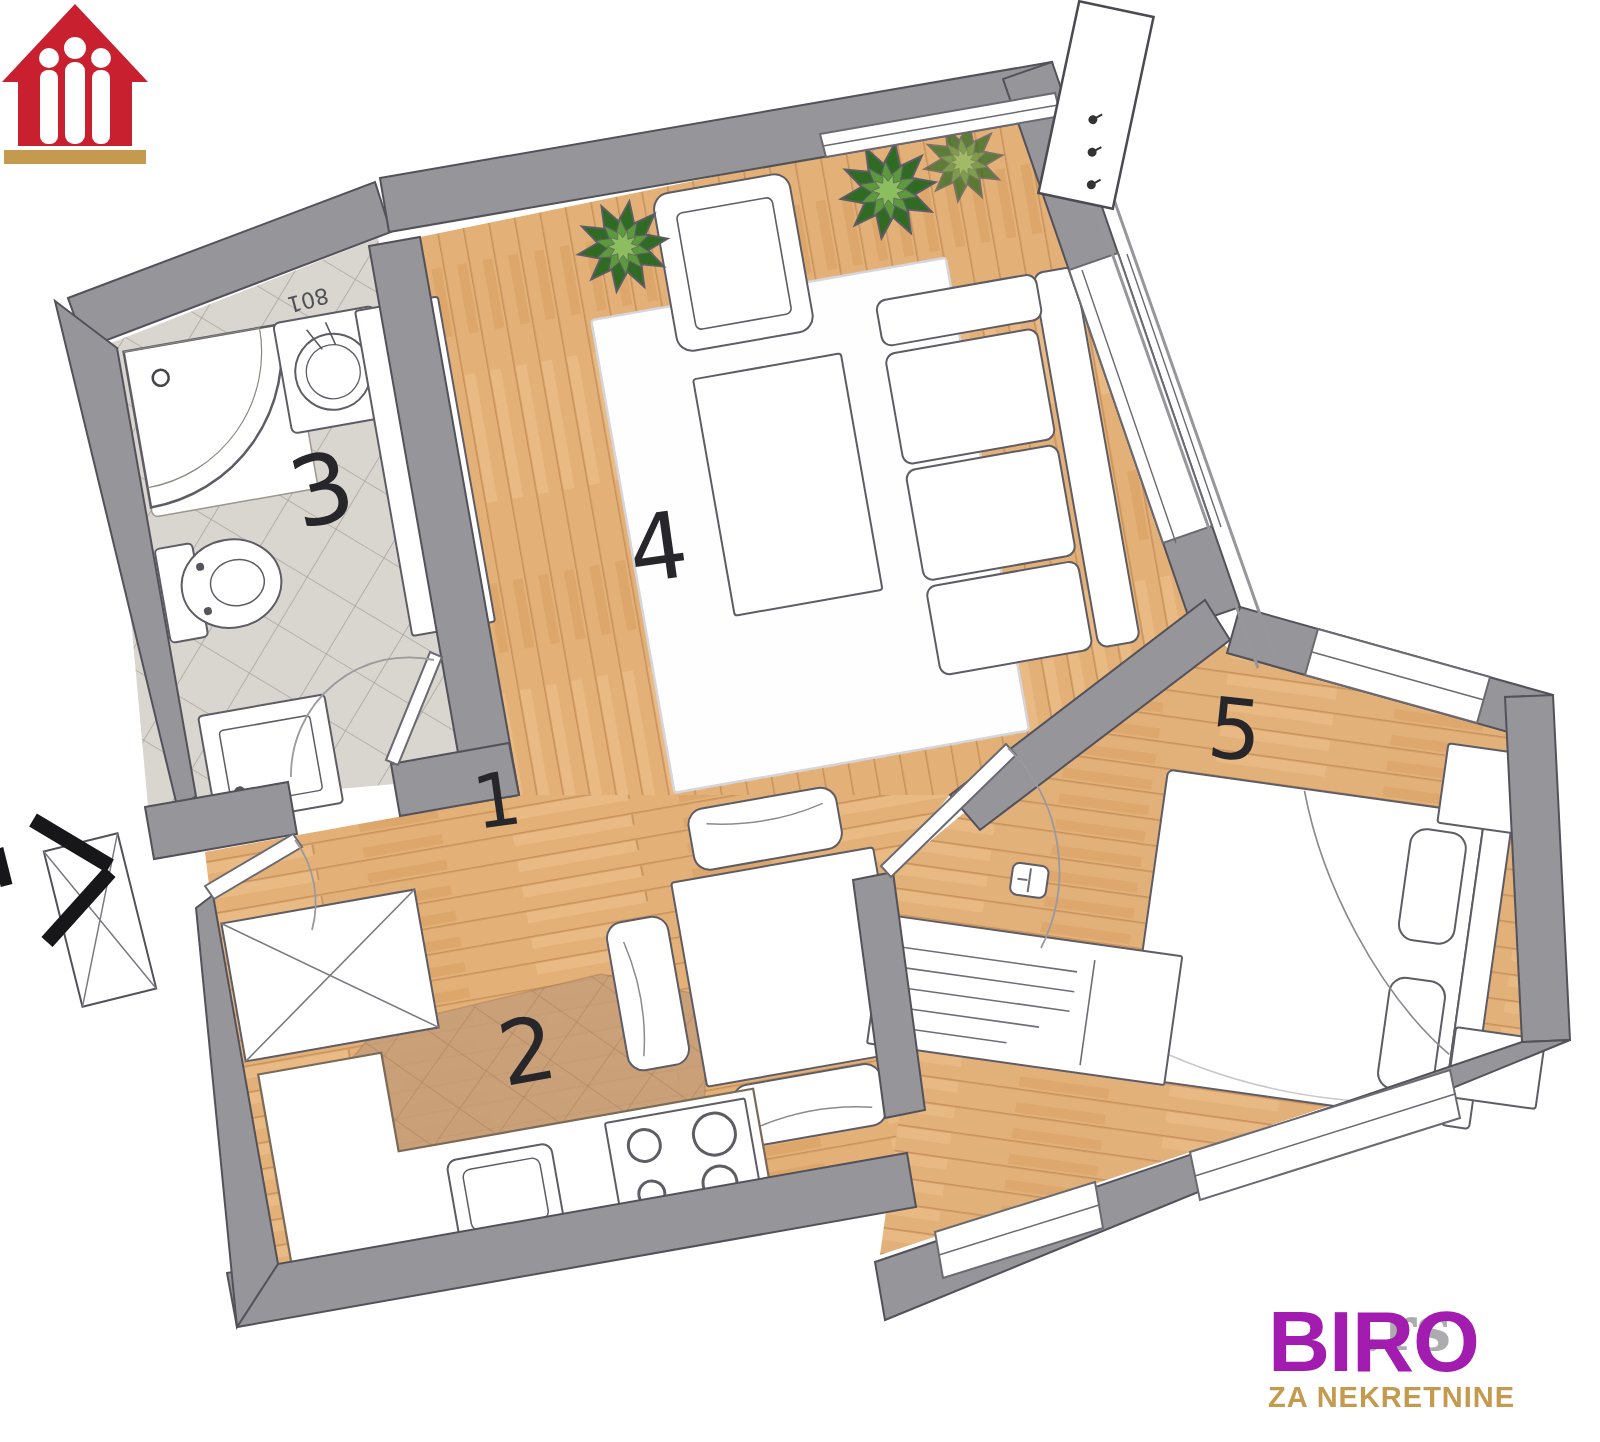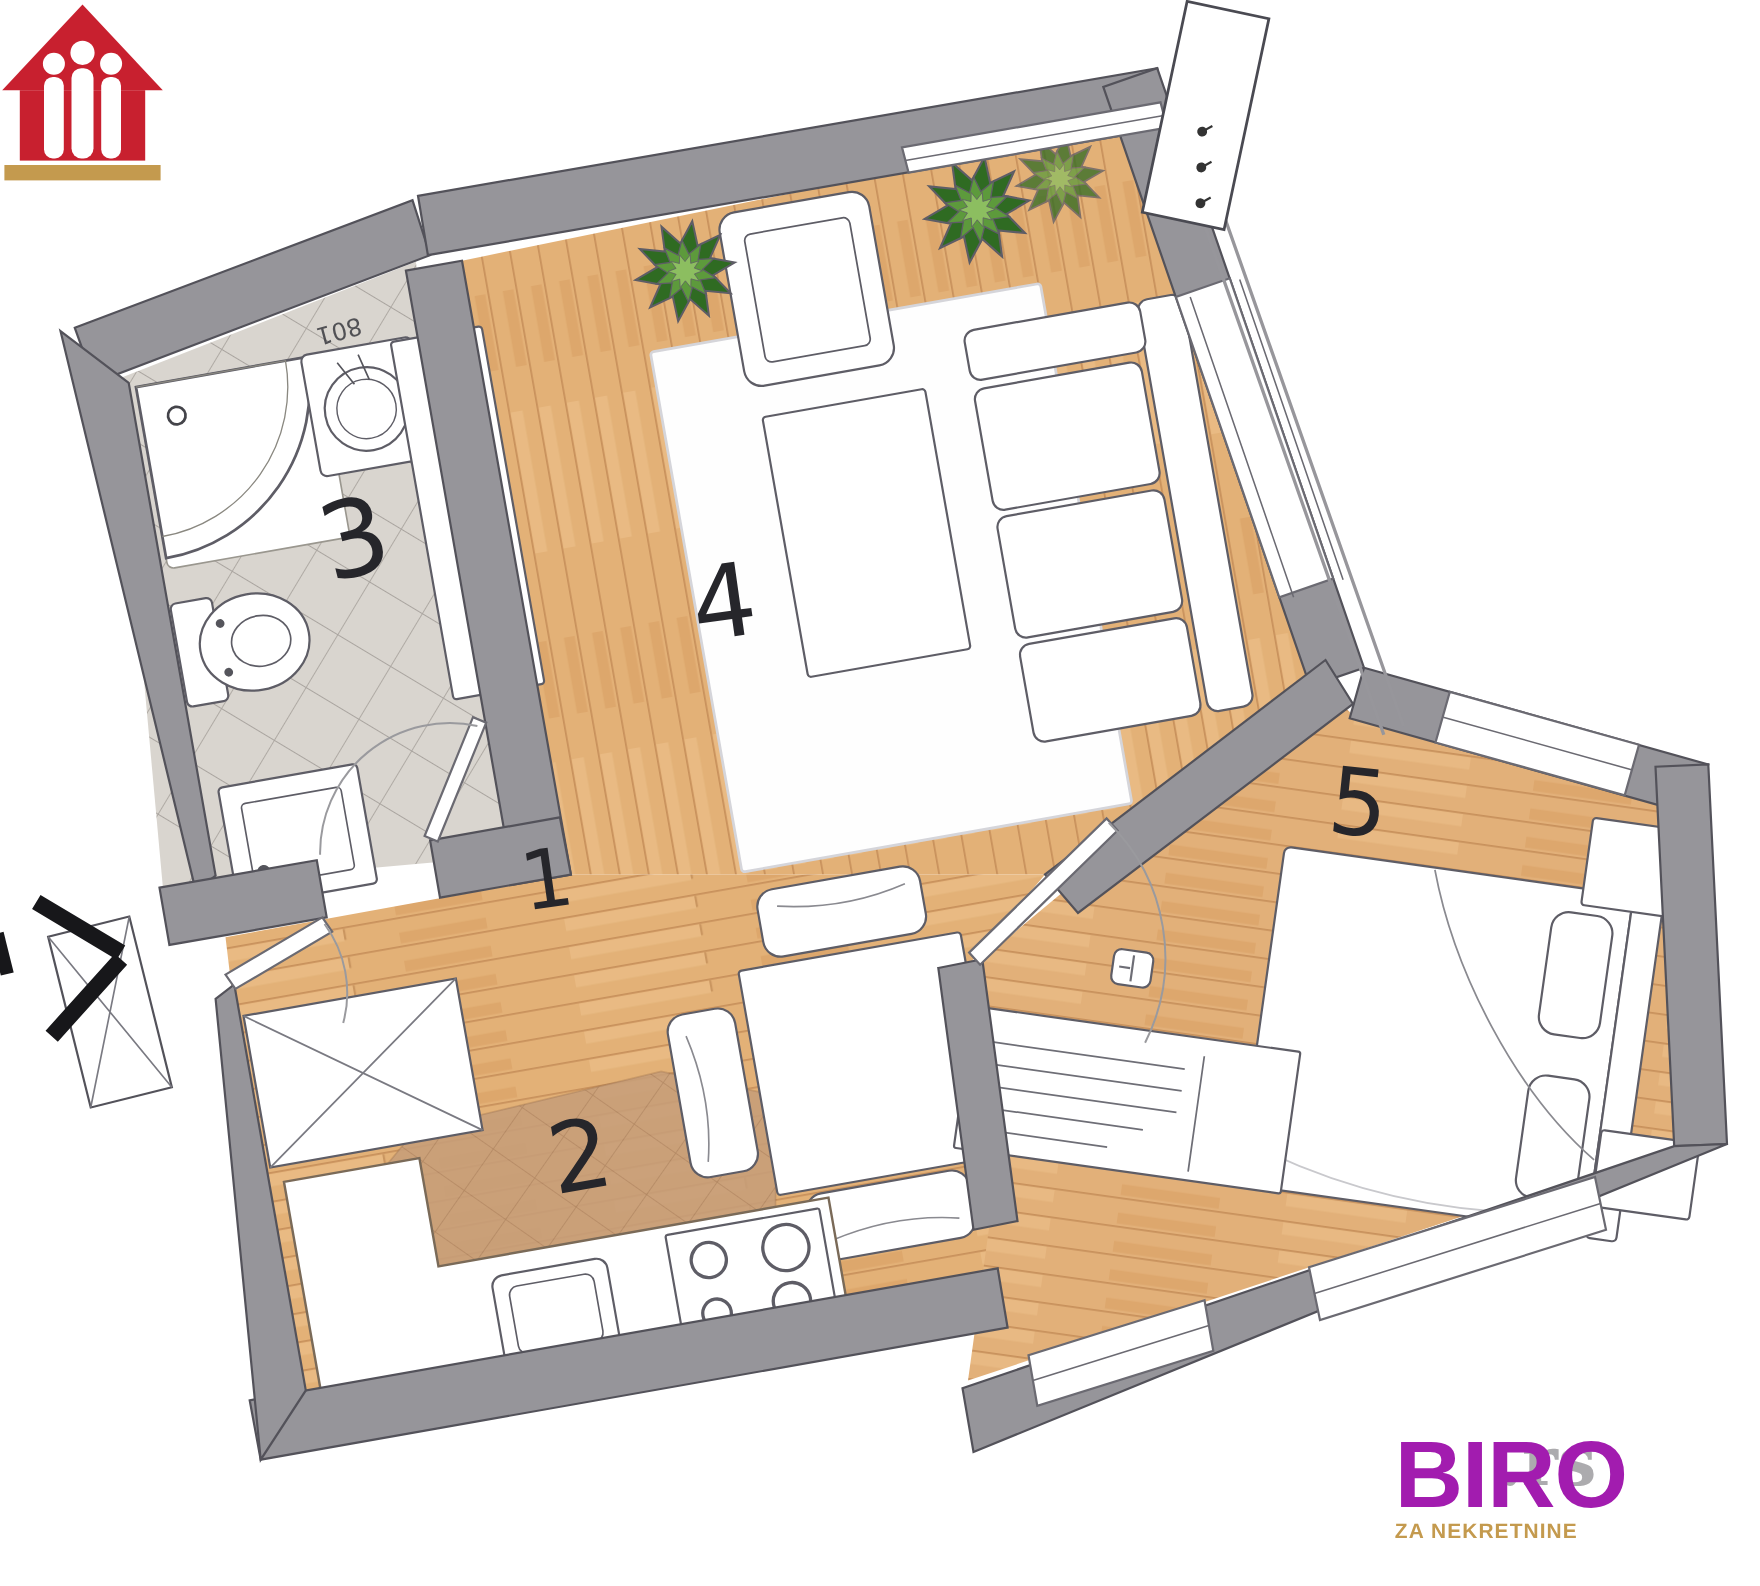--- a/index.html
+++ b/index.html
@@ -19,21 +19,21 @@
   .wm-oglasi{position:absolute;left:878px;top:1188px;font-family:"DejaVu Serif",serif;
              font-weight:700;font-size:188px;letter-spacing:-5px;line-height:1;
              background:linear-gradient(180deg,#f6c693 8%,#eda45c 55%,#d97e2c 95%);
              -webkit-background-clip:text;background-clip:text;color:transparent;
              -webkit-text-stroke:2.5px #6e5433;opacity:.88;}
   .wm-rs{position:absolute;left:1362px;top:1256px;font-family:"DejaVu Serif",serif;
          font-weight:700;font-size:62px;color:#a4a3a6;opacity:.9;margin-top:36px;}
   .wm-biro{position:absolute;left:1268px;top:1298px;font-family:"Liberation Sans",sans-serif;
            font-weight:700;font-size:86px;letter-spacing:-1px;color:#a21caf;line-height:1;}
   .wm-sub{position:absolute;left:1268px;top:1383px;font-family:"Liberation Sans",sans-serif;
-          font-weight:700;font-size:19px;letter-spacing:1px;color:#c49a4e;line-height:1;}
+          font-weight:700;font-size:29px;letter-spacing:1px;color:#c49a4e;line-height:1;}
   .wm-logo{position:absolute;left:1122px;top:1252px;}
 </style>
 </head>
 <body>
 
 <div class="stage">
 <svg width="1600" height="1442" viewBox="0 0 1600 1442">
   <defs>
     <pattern id="woodA" width="320" height="26" patternUnits="userSpaceOnUse" patternTransform="rotate(-10)">
       <rect width="320" height="26" fill="#E3B177"></rect>

